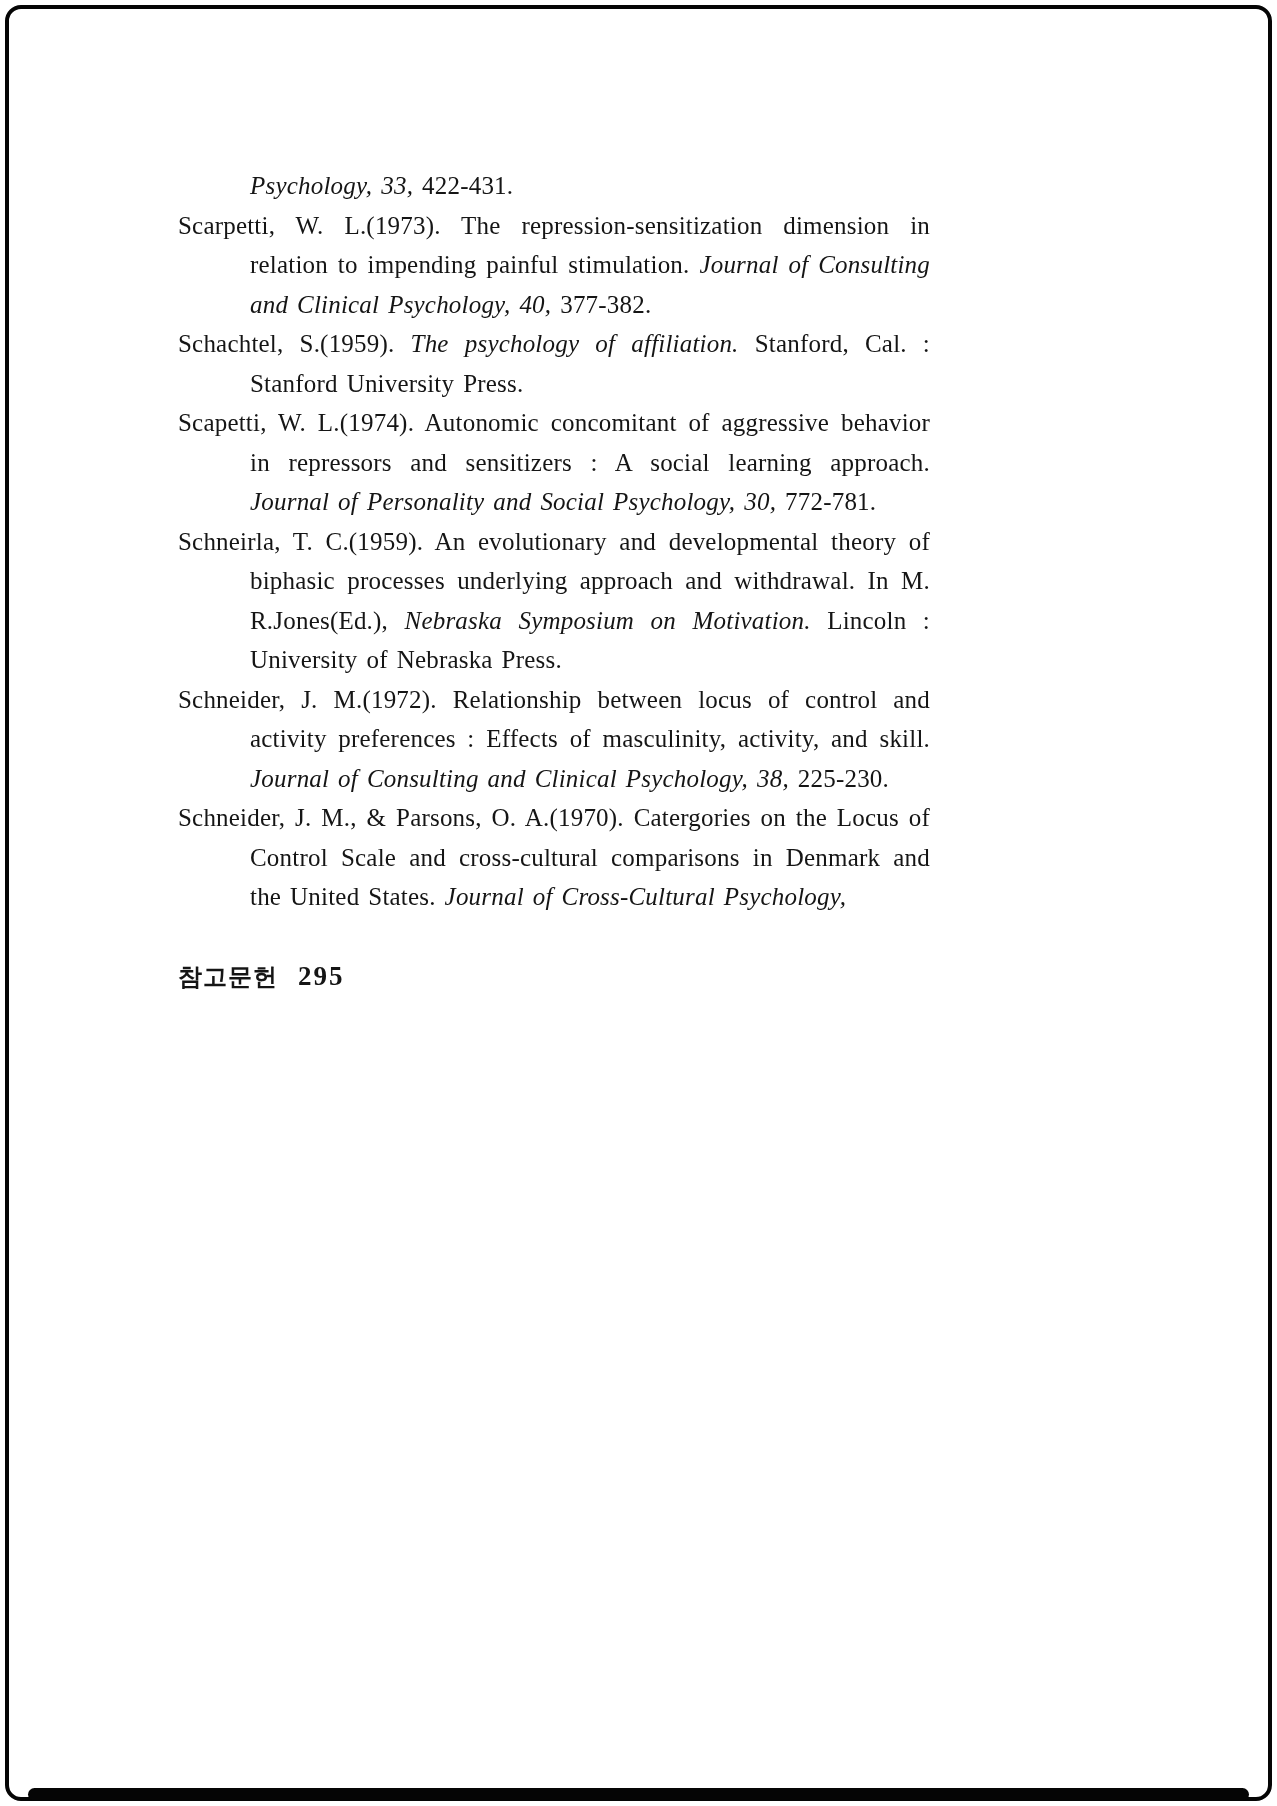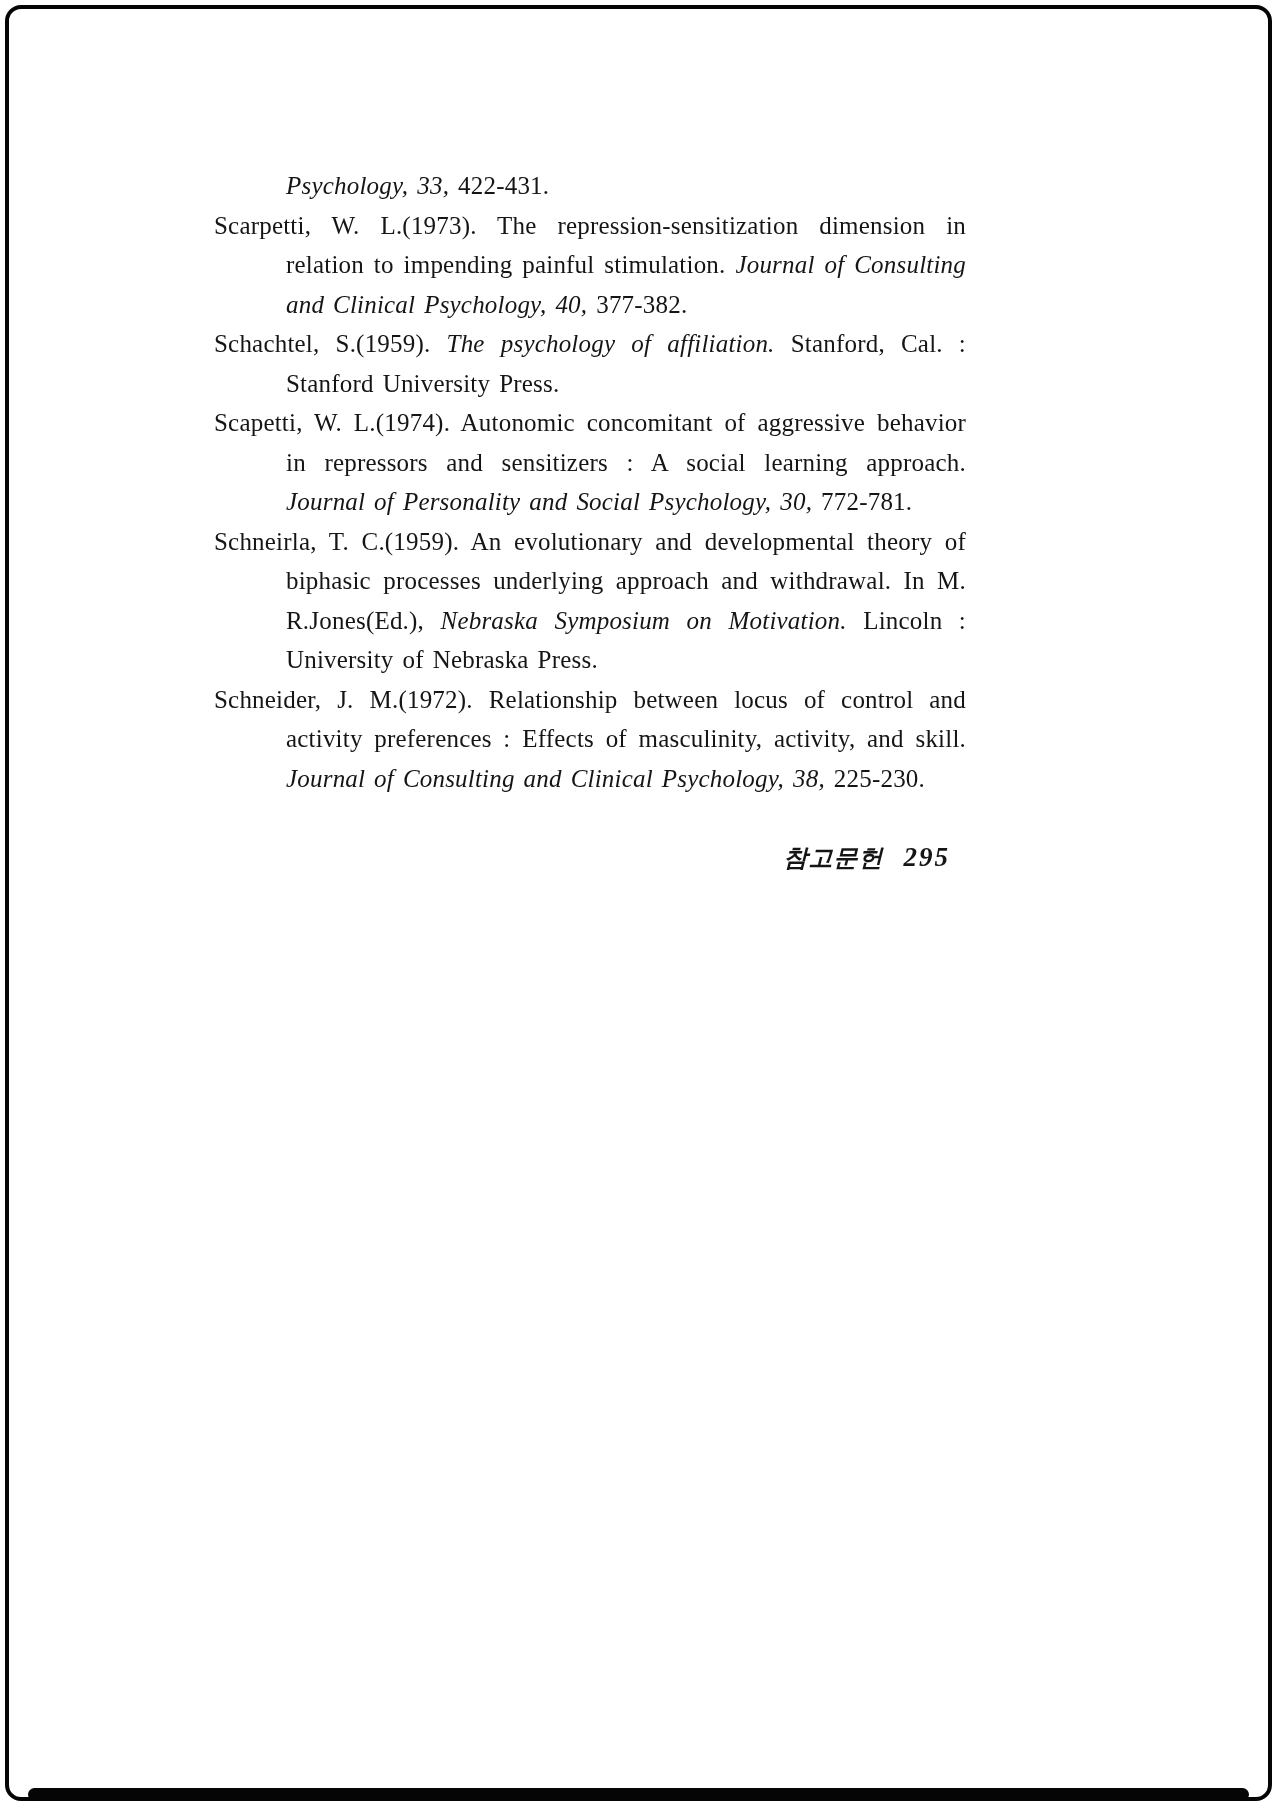--- a/index.html
+++ b/index.html
@@ -30,43 +30,40 @@
     right: 28px;
     height: 13px;
     background: #050505;
     border-radius: 7px;
   }
   .content {
     position: absolute;
     left: 178px;
     top: 166px;
     width: 752px;
-    margin-left: 36px;
   }
   .ref {
     font-size: 25px;
     line-height: 39.5px;
     text-align: justify;
     padding-left: 72px;
     text-indent: -72px;
     word-spacing: 2.5px;
     letter-spacing: 0.2px;
   }
   .ref.continuation {
     text-indent: 0;
   }
   .it {
     font-style: italic;
   }
   .footer {
     margin-top: 44px;
-    text-align: right;
     padding-right: 16px;
     white-space: nowrap;
-    font-style: italic;
   }
   .footer-label {
     font-family: "DejaVu Sans", "Liberation Sans", sans-serif;
     font-size: 24px;
     font-weight: bold;
     letter-spacing: 1px;
   }
   .footer-page {
     font-family: "Liberation Serif", serif;
     font-size: 27px;
@@ -83,20 +80,21 @@
   <div class="scan-bottom"></div>
 
   <div class="content">
     <div class="refs">
         <div class="ref continuation"><span class="it">Psychology, 33, </span><span>422-431.</span></div>
         <div class="ref"><span>Scarpetti, W. L.(1973). The repression-sensitization dimension in relation to impending painful stimulation. </span><span class="it">Journal of Consulting and Clinical Psychology, 40, </span><span>377-382.</span></div>
         <div class="ref"><span>Schachtel, S.(1959). </span><span class="it">The psychology of affiliation. </span><span>Stanford, Cal. : Stanford University Press.</span></div>
         <div class="ref"><span>Scapetti, W. L.(1974). Autonomic concomitant of aggressive behavior in repressors and sensitizers : A social learning approach. </span><span class="it">Journal of Personality and Social Psychology, 30, </span><span>772-781.</span></div>
         <div class="ref"><span>Schneirla, T. C.(1959). An evolutionary and developmental theory of biphasic processes underlying approach and withdrawal. In M. R.Jones(Ed.), </span><span class="it">Nebraska Symposium on Motivation. </span><span>Lincoln : University of Nebraska Press.</span></div>
         <div class="ref"><span>Schneider, J. M.(1972). Relationship between locus of control and activity preferences : Effects of masculinity, activity, and skill. </span><span class="it">Journal of Consulting and Clinical Psychology, 38, </span><span>225-230.</span></div>
+        <div class="ref"><span>Schneider, J. M., &amp; Parsons, O. A.(1970). Catergories on the Locus of Control Scale and cross-cultural comparisons in Denmark and the United States. </span><span class="it">Journal of Cross-Cultural Psychology,</span></div>
       </div>
 
     <div class="footer">
       <span class="footer-label">참고문헌</span>
       <span class="footer-page">295</span>
     </div>
   </div>
 </div>
 
 </body></html>

